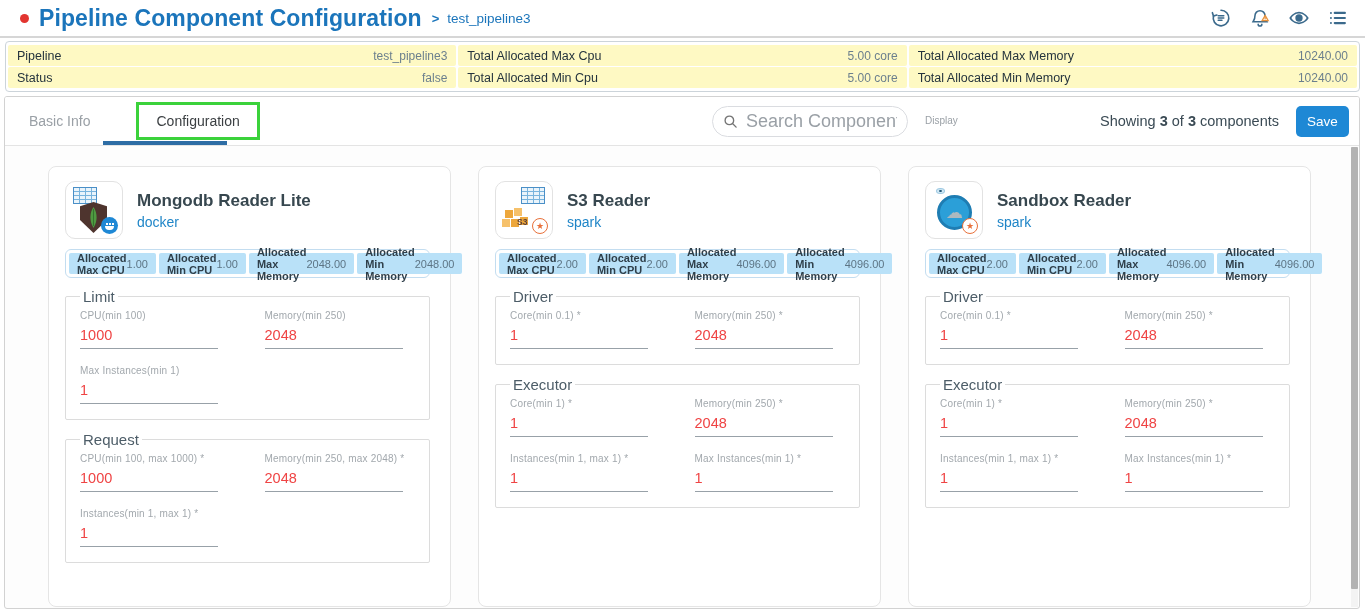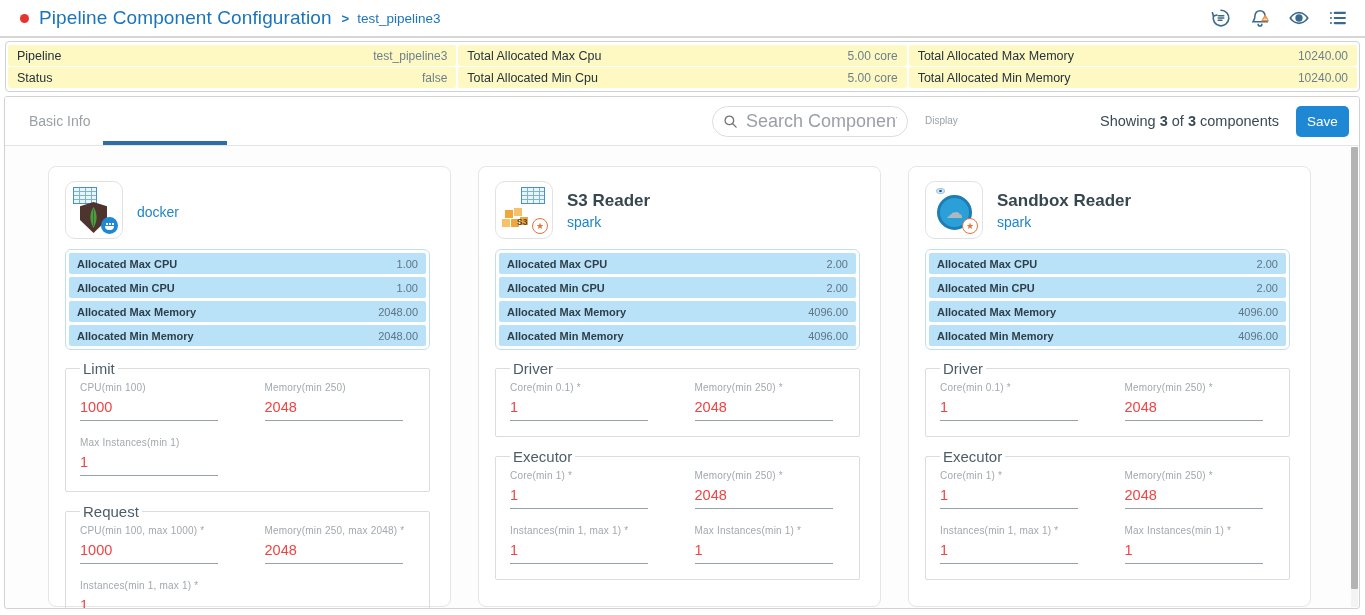--- a/index.html
+++ b/index.html
@@ -4,21 +4,21 @@
 <style>
   * { margin:0; padding:0; box-sizing:border-box; }
   html,body { width:1365px; height:615px; overflow:hidden; background:#fff;
               font-family:"Liberation Sans", sans-serif; }
   .page { position:relative; width:1365px; height:615px; }
 
   
   .app-header { height:38px; display:flex; align-items:center; padding:0 16px 0 20px;
                 border-bottom:2px solid #d6d6d6; background:#fff; }
   .red-dot { width:9px; height:9px; border-radius:50%; background:#e23530; margin-right:10px; }
-  .app-title { color:#1b75bb; font-size:19px; font-weight:400; letter-spacing:.1px; }
+  .app-title { color:#1b75bb; font-size:23px; font-weight:700; letter-spacing:.1px; }
   .crumb-sep { color:#1b75bb; font-size:13px; font-weight:700; margin:1px 8px 0 10px; }
   .crumb-name { color:#1b75bb; font-size:13.5px; margin-top:1px; }
   .header-icons { margin-left:auto; display:flex; align-items:center; gap:17px; }
   .hicon { width:22px; height:22px; cursor:pointer; display:flex; }
 
   
   .summary-panel { margin:3px 5px 0 5px; border:1px solid #ccd4da; border-radius:4px;
                    padding:2px; background:#fff; }
   .summary-row { display:grid; grid-template-columns:1fr 1fr 1fr; gap:2px; margin:1px 0; }
   .sum-cell { background:#fef9c3; height:21px; display:flex; align-items:center;
@@ -100,21 +100,21 @@
   .sandbox-circle { position:absolute; left:11px; top:13px; width:35px; height:35px; border-radius:50%;
                     background:#2b9fd8; border:3px solid #1e7db3; display:flex; align-items:center;
                     justify-content:center; color:#aeb9bf; font-size:17px; }
   .sandbox-dot { position:absolute; left:10px; top:6px; width:9px; height:6px; border-radius:50%;
                  background:#cfe7f4; border:1px solid #9ec9e2; }
   .sandbox-dot::after { content:""; position:absolute; left:2px; top:1px; width:3px; height:2px;
                         border-radius:50%; background:#1a4f70; }
 
   
   .alloc-table { border:1px solid #c3ddf0; border-radius:6px; padding:3px; margin-bottom:10px;
-                 display:grid; grid-template-columns:1fr; gap:3px; }
+                 display:grid; grid-template-columns:1fr 1fr 1fr 1fr; gap:3px; }
   .alloc-cell { background:#b9e1f8; border-radius:2px; padding:3px 8px; height:21px;
                 display:flex; align-items:center; justify-content:space-between; }
   .alloc-label { font-size:11px; font-weight:700; color:#2f3f4a; }
   .alloc-value { font-size:11px; color:#5d7585; }
 
   
   fieldset.section { border:1px solid #dcdcdc; border-radius:2px; margin:0 0 11px 0;
                      padding:0 14px 15px 14px; }
   fieldset.section legend { font-size:15px; color:#4d5d68; padding:0 3px; }
   .fields-grid { display:grid; grid-template-columns:1fr 1fr; column-gap:34px; row-gap:16px;
@@ -203,20 +203,21 @@
             <span class="sum-label">Total Allocated Min Memory</span>
             <span class="sum-value">10240.00</span>
           </div>
         </div>
     </div>
 
   <div class="main-panel">
 
     <div class="toolbar">
       <span class="tab-basic">Basic Info</span>
+      <span class="tab-config">Configuration</span>
       <span class="tab-underline"></span>
 
       <div class="toolbar-right">
         <div class="search-wrap">
           <svg width="15" height="15" viewBox="0 0 20 20" fill="none" stroke="#757575" stroke-width="1.8" stroke-linecap="round">
             <circle cx="8.5" cy="8.5" r="5.7"></circle>
               <path d="M13 13l4.5 4.5"></path>
           </svg>
           <input class="search-input" placeholder="Search Component" style="">
         </div>
@@ -248,20 +249,21 @@
                   </svg>
                 </span>
                 <span class="whale-badge">
                   <span class="whale-box"></span>
                   <span class="whale-hull"></span>
                 </span>
               </div>
 
             </div>
             <div>
+              <div class="card-title">Mongodb Reader Lite</div>
               <div class="card-engine">docker</div>
             </div>
           </div>
 
           <div class="alloc-table">
 
               <div class="alloc-cell">
                 <span class="alloc-label">Allocated Max CPU</span>
                 <span class="alloc-value">1.00</span>
               </div>

